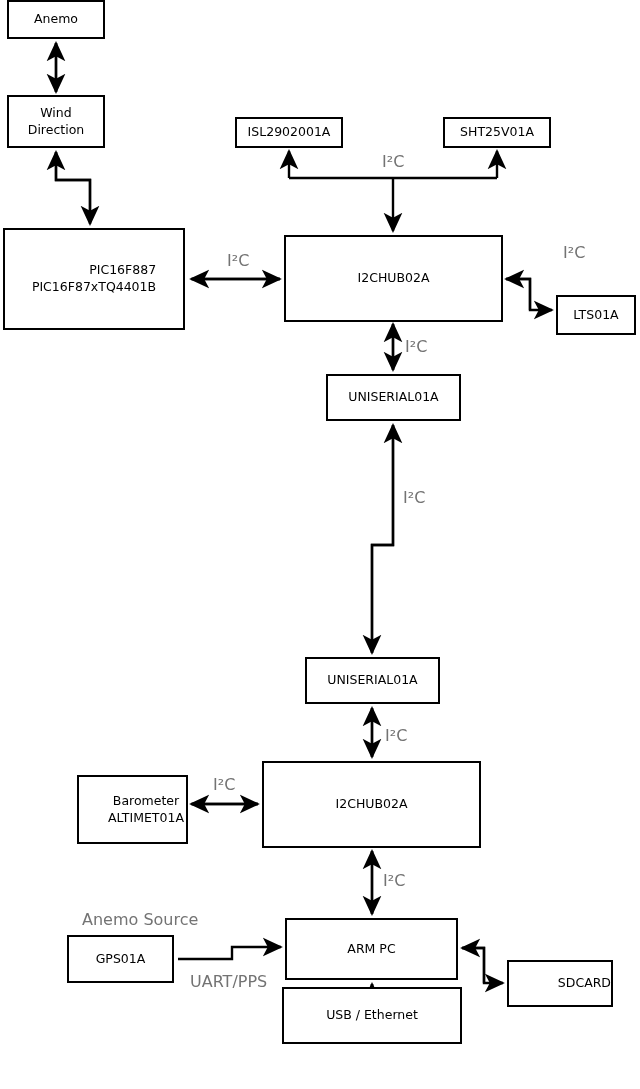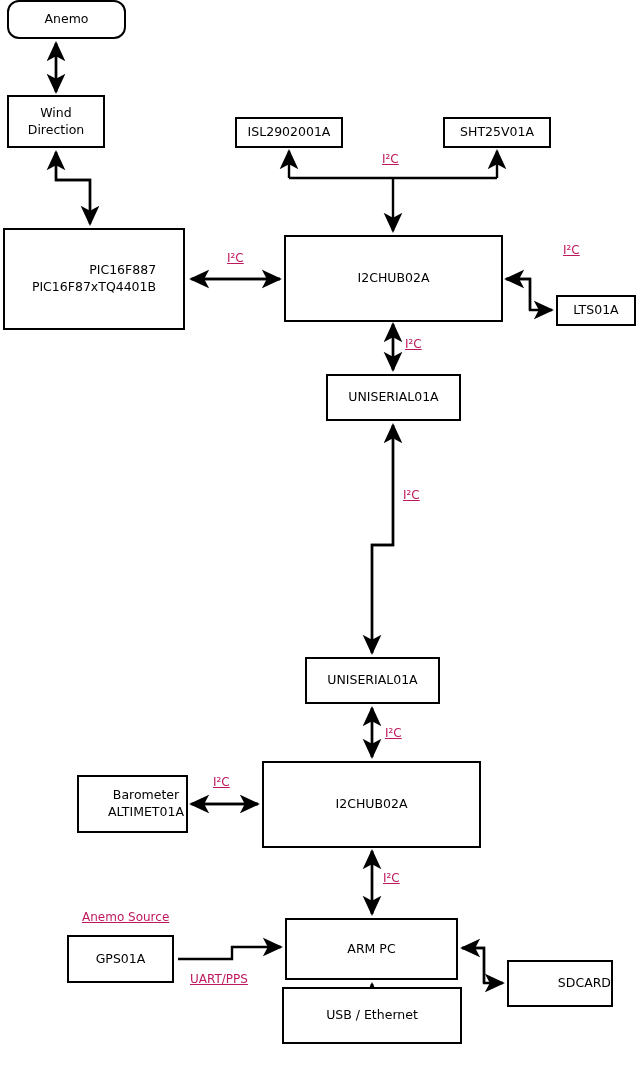--- a/index.html
+++ b/index.html
@@ -25,25 +25,24 @@
     justify-content: center;
     text-align: center;
     font-size: 12.5px;
     color: #000000;
     line-height: 1.35;
     z-index: 3;
   }
   .node span { display: block; white-space: pre-line; }
   .label {
     position: absolute;
-    font-size: 12px;
-    color: #be185d;
+    font-size: 16px;
+    color: #737373;
     white-space: nowrap;
     z-index: 4;
-    text-decoration: underline;
   }
   svg.wires {
     position: absolute;
     left: 0; top: 0;
     width: 640px;
     height: 1089px;
     z-index: 1;
   }
 </style>
 </head>
@@ -94,21 +93,21 @@
       <polyline points="178,959 232,959 232,947 281,947" marker-end="url(#ah)"></polyline>
 
       <polyline points="484,983 484,948 462,948" marker-end="url(#ah)"></polyline>
       <polyline points="462,948 484,948 484,983 503,983" marker-end="url(#ah)"></polyline>
 
       <line x1="372" y1="984" x2="372" y2="1027" marker-end="url(#ah)"></line>
       <line x1="372" y1="1027" x2="372" y2="984" marker-end="url(#ah)"></line>
     </g>
   </svg>
 
-  <div class="node" style="left:7px; top:0px; width:119px; height:39px;border-radius:12px;">
+  <div class="node" style="left:7px; top:0px; width:98px; height:39px;">
     <span>Anemo</span>
   </div>
 
   <div class="node" style="left:7px; top:95px; width:98px; height:53px;">
     <span>Wind
 Direction</span>
   </div>
 
   <div class="node" style="left:3px; top:228px; width:182px; height:102px;text-align:right;">
     <span>PIC16F887
@@ -120,33 +119,33 @@
   </div>
 
   <div class="node" style="left:443px; top:117px; width:108px; height:31px;">
     <span>SHT25V01A</span>
   </div>
 
   <div class="node" style="left:284px; top:235px; width:219px; height:87px;">
     <span>I2CHUB02A</span>
   </div>
 
-  <div class="node" style="left:556px; top:295px; width:80px; height:31px;">
+  <div class="node" style="left:556px; top:295px; width:80px; height:40px;">
     <span>LTS01A</span>
   </div>
 
   <div class="node" style="left:326px; top:374px; width:135px; height:47px;">
     <span>UNISERIAL01A</span>
   </div>
 
   <div class="node" style="left:305px; top:657px; width:135px; height:47px;">
     <span>UNISERIAL01A</span>
   </div>
 
-  <div class="node" style="left:77px; top:775px; width:111px; height:58px;padding-left:27px;">
+  <div class="node" style="left:77px; top:775px; width:111px; height:69px;padding-left:27px;">
     <span>Barometer
 ALTIMET01A</span>
   </div>
 
   <div class="node" style="left:262px; top:761px; width:219px; height:87px;">
     <span>I2CHUB02A</span>
   </div>
 
   <div class="node" style="left:67px; top:935px; width:107px; height:48px;">
     <span>GPS01A</span>

